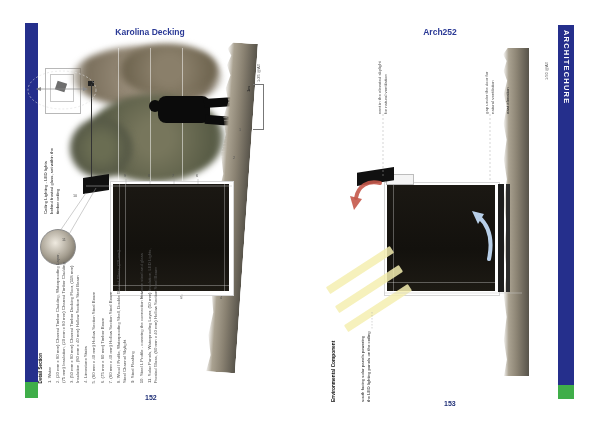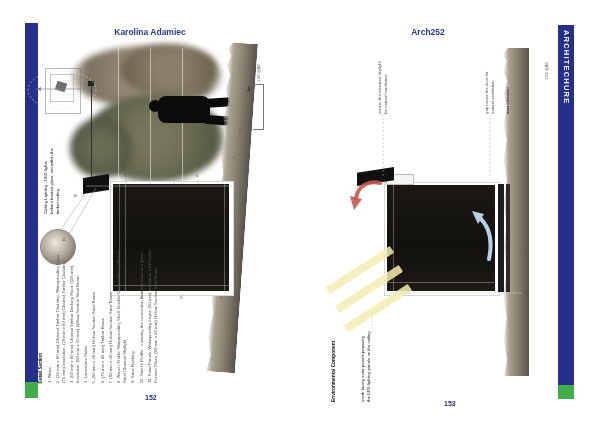--- a/index.html
+++ b/index.html
@@ -54,22 +54,22 @@
 <body>
 
 <div class="spread">
 
   <div class="bar blue abs" style="left:25px;top:23px;width:13px;height:359px;"></div>
   <div class="bar green abs" style="left:25px;top:382px;width:13px;height:16px;"></div>
   <div class="bar blue abs" style="left:558px;top:25px;width:16px;height:360px;"></div>
   <div class="bar green abs" style="left:558px;top:385px;width:16px;height:14px;"></div>
   <div class="vtab" style="left:558px;top:30px;width:16px;height:110px;">ARCHITECHURE</div>
 
-  <div class="pg-header" style="left:90px;top:27px;">Karolina Adamiec</div>
-  <div class="pg-header" style="left:368px;top:27px;">Arch252</div>
+  <div class="pg-header" style="left:90px;top:27px;">Karolina Decking</div>
+  <div class="pg-header" style="left:380px;top:27px;">Arch252</div>
   <div class="pg-num" style="left:145px;top:394px;">152</div>
   <div class="pg-num" style="left:444px;top:400px;">153</div>
 
   <div class="sketch" style="left:45px;top:68px;width:34px;height:44px;"></div>
   <div class="sketch-in" style="left:50px;top:74px;width:22px;height:26px;"></div>
   <div class="abs" style="left:56px;top:82px;width:10px;height:9px;background:#6e6e6e;transform:rotate(18deg);"></div>
 
   <div class="blob" style="left:72px;top:46px;width:150px;height:62px;background:radial-gradient(circle,#9b8f7c 20%,#7a6f5c 75%,rgba(122,111,92,0));"></div>
   <div class="blob" style="left:120px;top:44px;width:98px;height:52px;background:radial-gradient(circle,#8a7f6a 25%,#6e644f 80%,rgba(110,100,79,0));"></div>
   <div class="blob" style="left:86px;top:94px;width:138px;height:88px;background:radial-gradient(circle,#77765c 20%,#565a44 75%,rgba(86,90,68,0));"></div>

